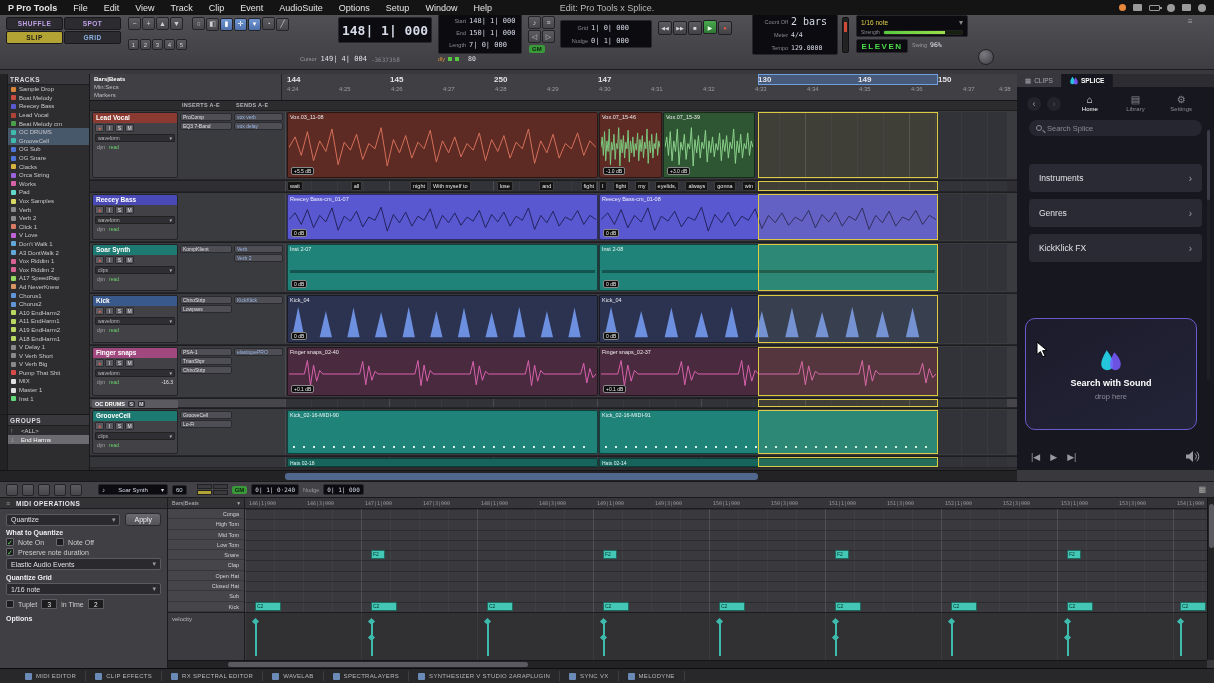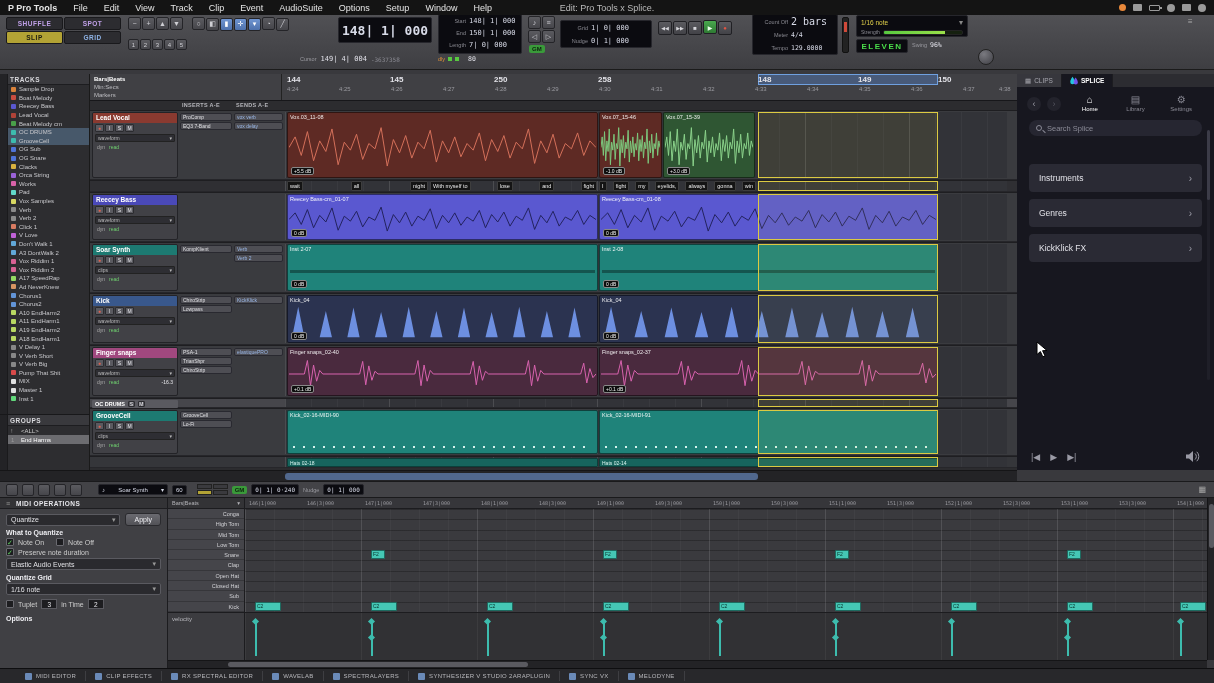--- a/index.html
+++ b/index.html
@@ -299,22 +299,22 @@
       <div class="rl">Min:Secs</div>
       <div class="rl">Markers</div>
     </div>
     <div class="rnums">
       <div class="rsel"></div>
       <div>
 
       <span class="rbar" style="left: 2px;">144</span>
           <span class="rbar" style="left: 105px;">145</span>
           <span class="rbar" style="left: 209px;">250</span>
-          <span class="rbar" style="left: 313px;">258</span>
-          <span class="rbar" style="left: 473px;">148</span>
+          <span class="rbar" style="left: 313px;">147</span>
+          <span class="rbar" style="left: 473px;">130</span>
           <span class="rbar" style="left: 573px;">149</span>
           <span class="rbar" style="left: 653px;">150</span>
         </div>
       <div>
 
       <span class="rtime" style="left: 2px;">4:24</span>
           <span class="rtime" style="left: 54px;">4:25</span>
           <span class="rtime" style="left: 106px;">4:26</span>
           <span class="rtime" style="left: 158px;">4:27</span>
           <span class="rtime" style="left: 210px;">4:28</span>
@@ -941,20 +941,28 @@
         <div class="sp-cat">
           <span>Genres</span>
           <span class="chev">›</span>
         </div>
 
         <div class="sp-cat">
           <span>KickKlick FX</span>
           <span class="chev">›</span>
         </div>
       </div>
+    <div id="soundcard">
+      <svg width="22" height="26" viewBox="0 0 20 24">
+        <path d="M6 2 C3 7 1 11 1 15 a5.5 5.5 0 0 0 11 0 C12 11 10 7 6 2 Z" fill="#24c6dc"></path>
+        <path d="M13 4 C10.5 8.5 9 12 9 15.5 a5 5 0 0 0 10 0 C19 12 17.5 8.5 13 4 Z" fill="#7a5cff" opacity=".85"></path>
+      </svg>
+      <div class="st">Search with Sound</div>
+      <div class="ss">drop here</div>
+    </div>
     <div class="sp-transport">
       <span>|◀</span>
       <span>▶</span>
       <span>▶|</span>
       <svg style="margin-left:auto" width="14" height="11" viewBox="0 0 14 11">
         <path d="M0 3.5 h3 L7 0 V11 L3 7.5 H0 Z" fill="#9a9aa5"></path>
         <path d="M9 2.5 a4 4 0 0 1 0 6 M10.8 0.8 a6.5 6.5 0 0 1 0 9.4" stroke="#9a9aa5" fill="none" stroke-width="1"></path>
       </svg>
     </div>
     <div class="abs" style="right:4px;top:56px;width:3px;height:250px;background:#1f1f28;border-radius:2px">

